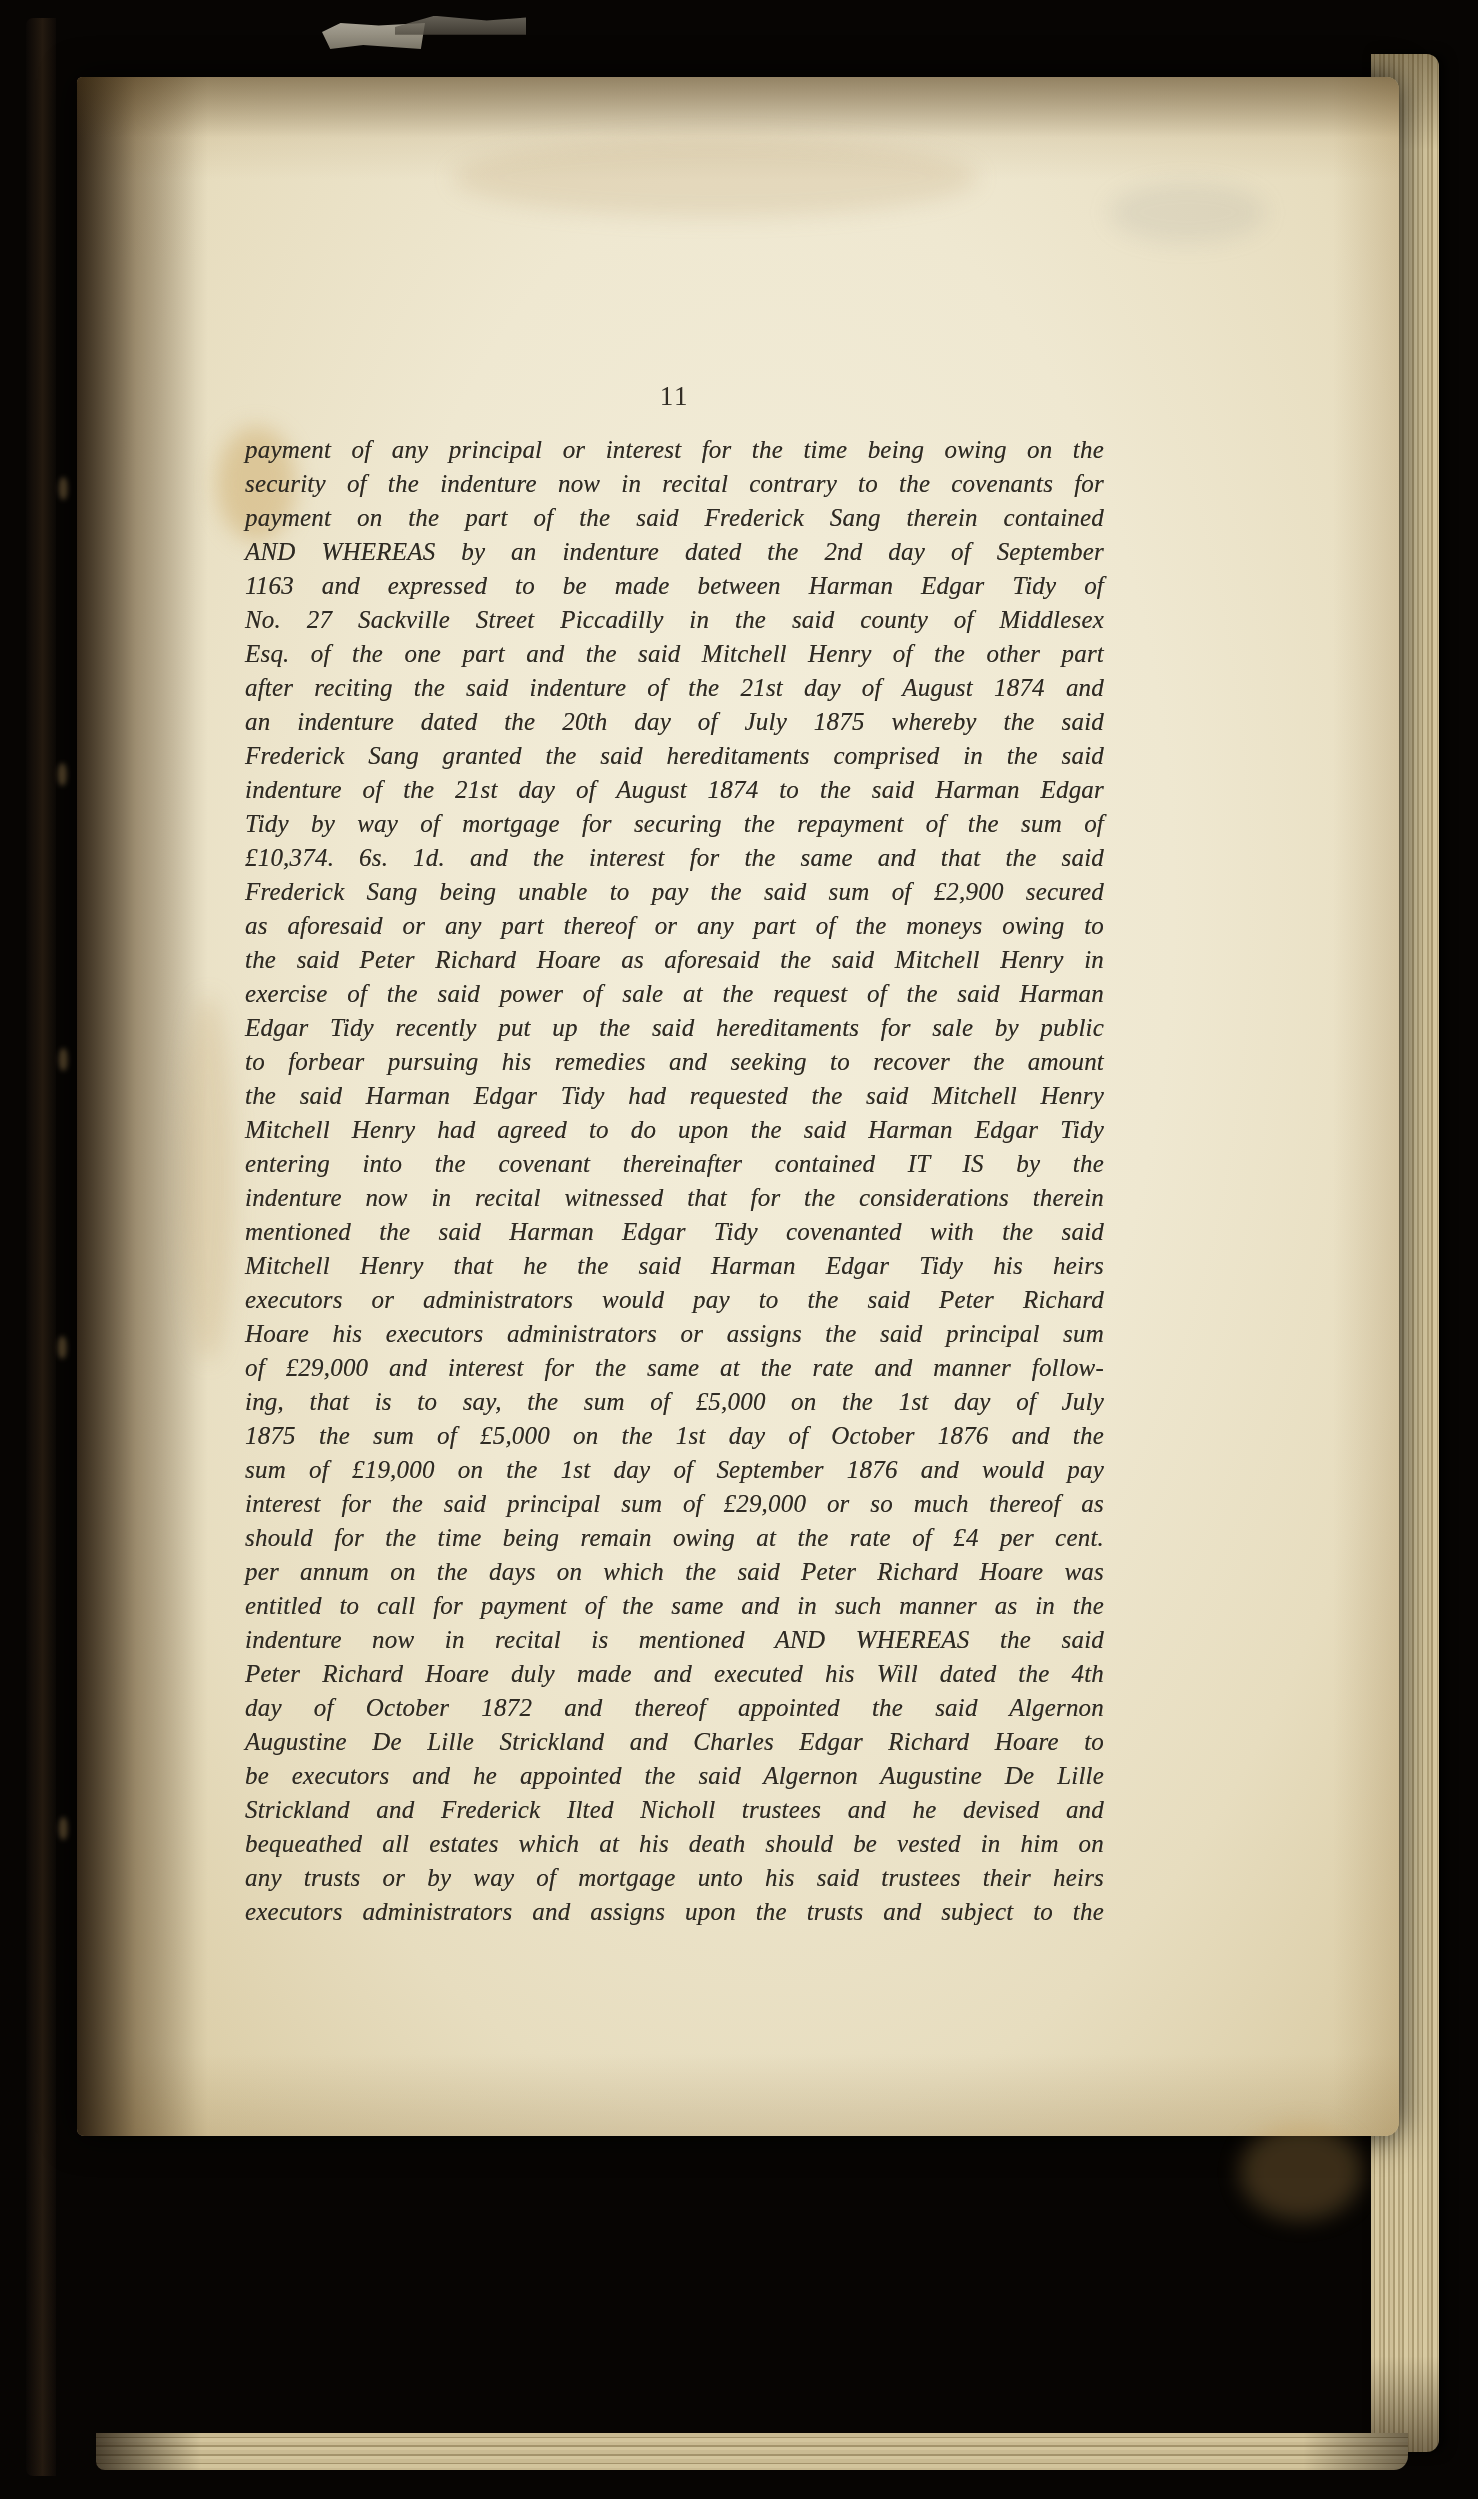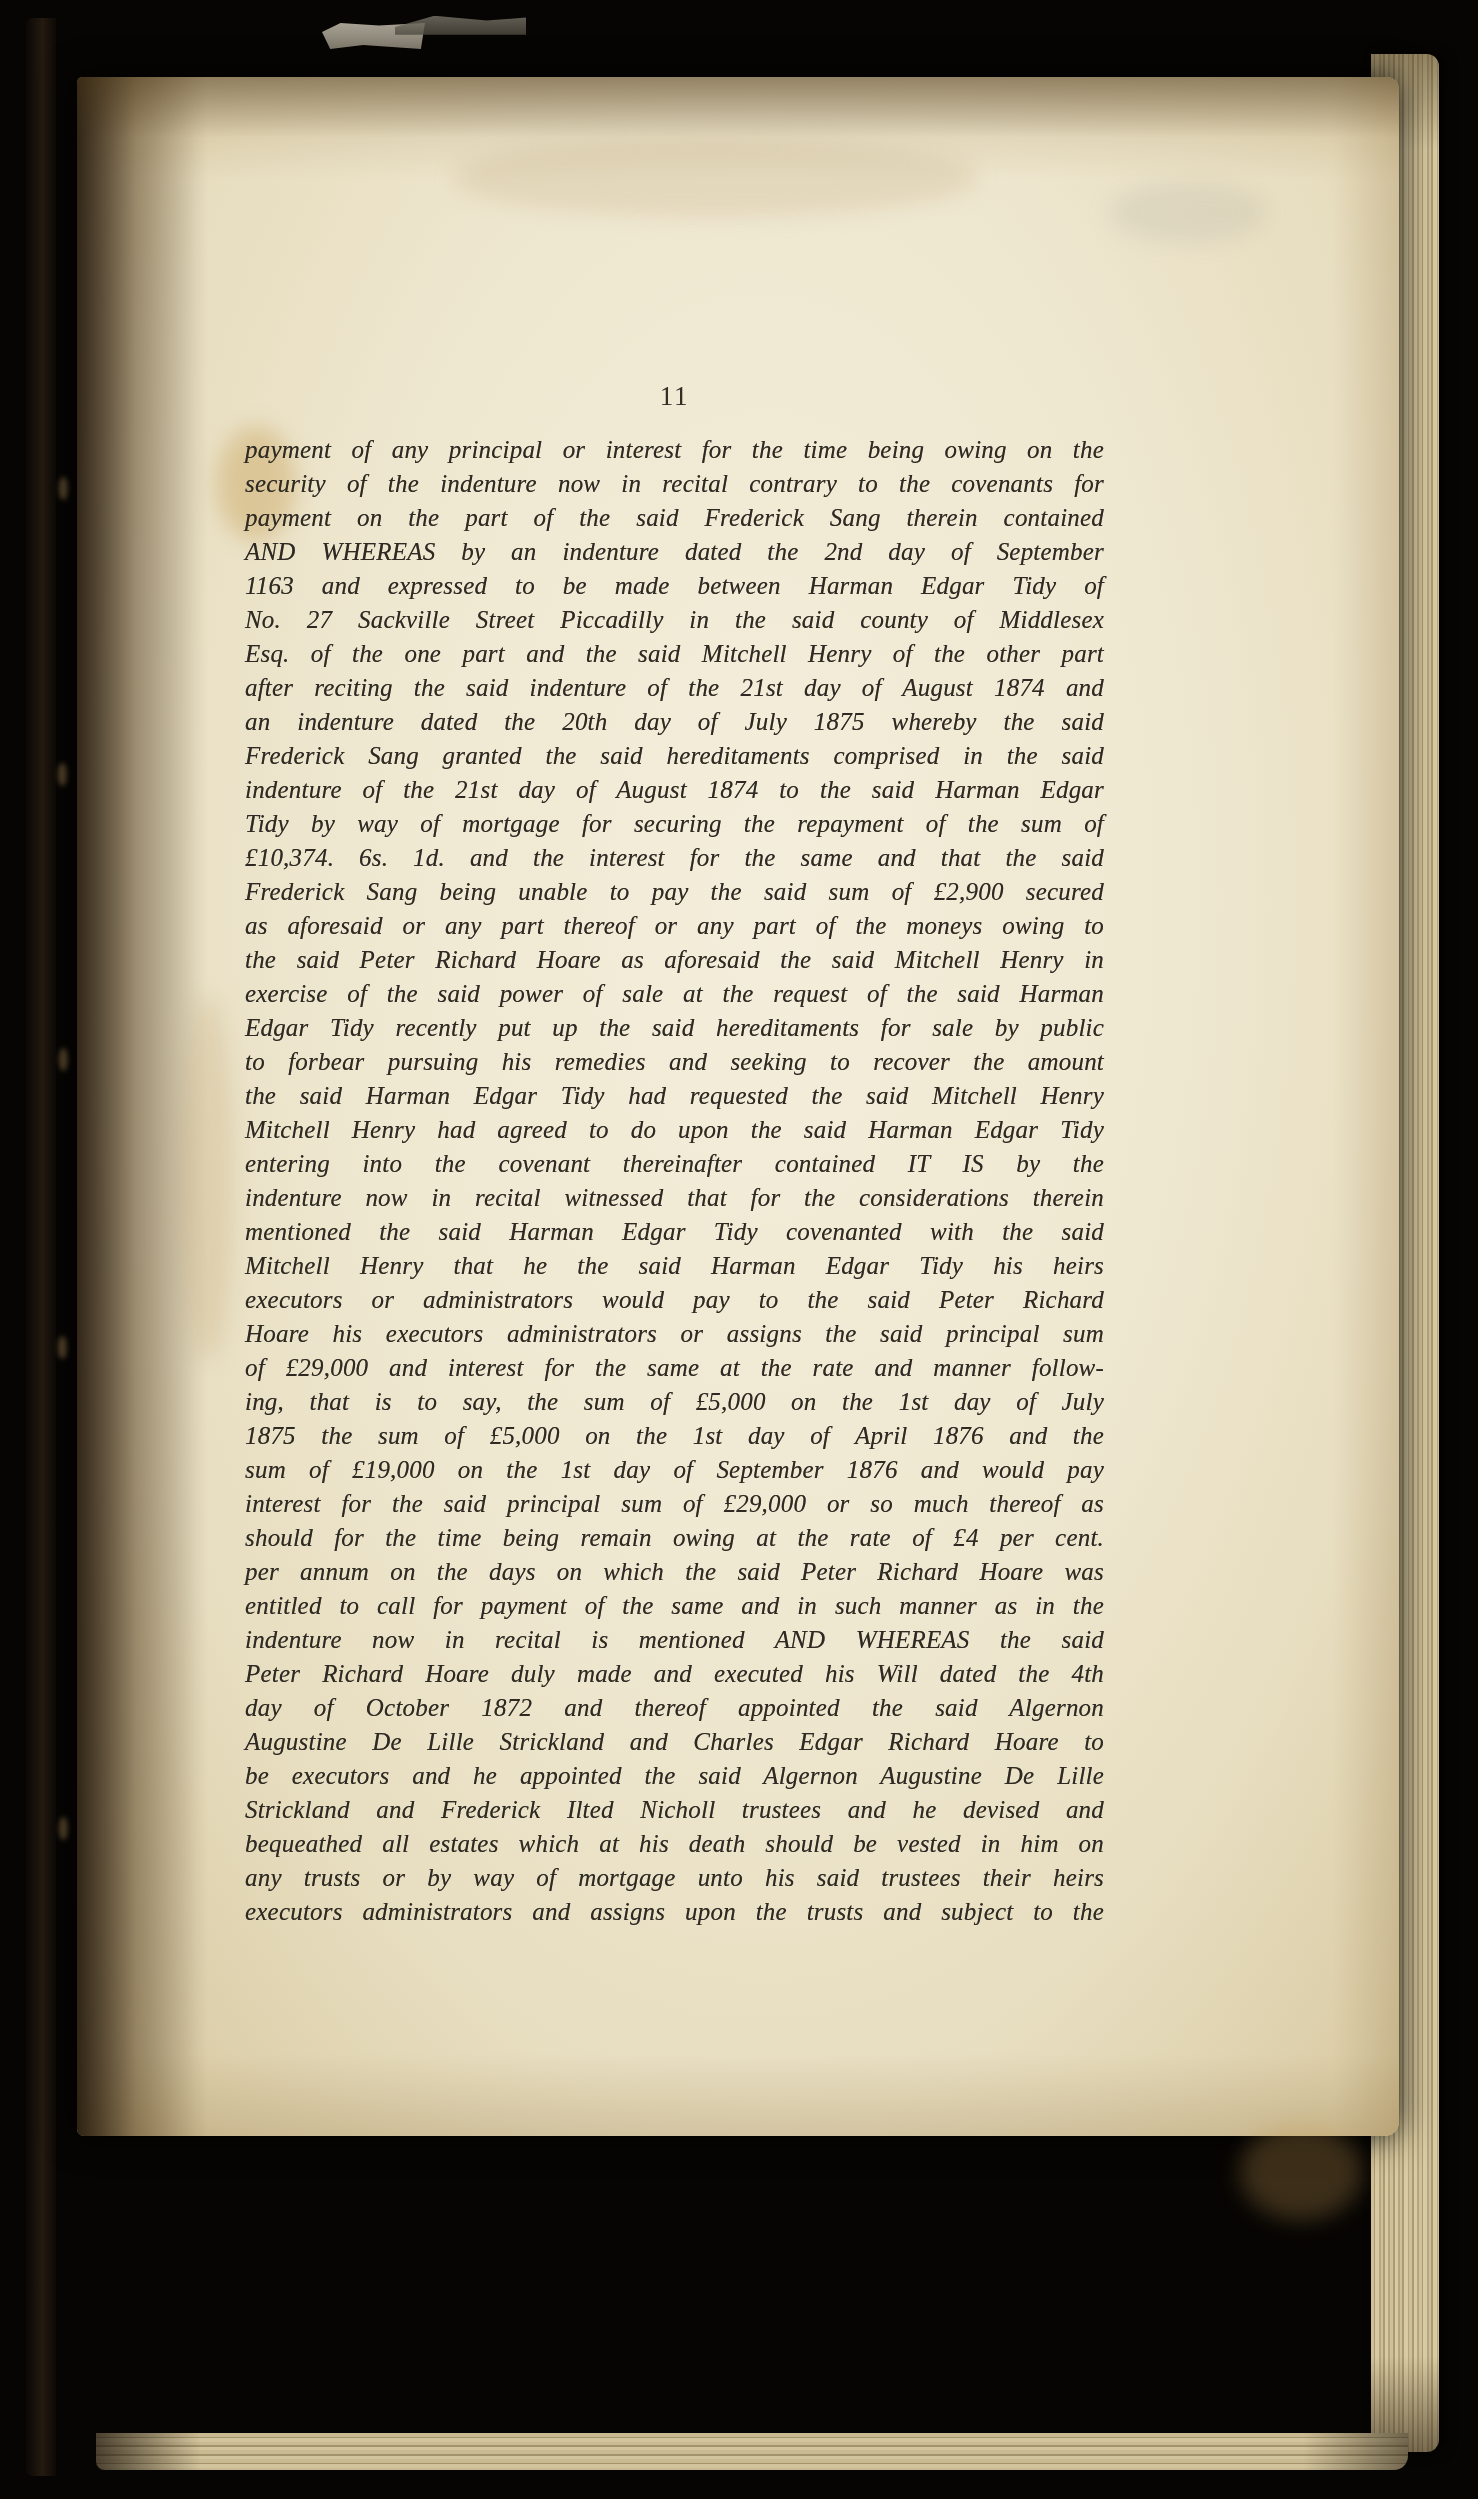--- a/index.html
+++ b/index.html
@@ -229,21 +229,21 @@
           <div class="line">the said Harman Edgar Tidy had requested the said Mitchell Henry</div>
           <div class="line">Mitchell Henry had agreed to do upon the said Harman Edgar Tidy</div>
           <div class="line">entering into the covenant thereinafter contained IT IS by the</div>
           <div class="line">indenture now in recital witnessed that for the considerations therein</div>
           <div class="line">mentioned the said Harman Edgar Tidy covenanted with the said</div>
           <div class="line">Mitchell Henry that he the said Harman Edgar Tidy his heirs</div>
           <div class="line">executors or administrators would pay to the said Peter Richard</div>
           <div class="line">Hoare his executors administrators or assigns the said principal sum</div>
           <div class="line">of £29,000 and interest for the same at the rate and manner follow-</div>
           <div class="line">ing, that is to say, the sum of £5,000 on the 1st day of July</div>
-          <div class="line">1875 the sum of £5,000 on the 1st day of April 1876 and the</div>
+          <div class="line">1875 the sum of £5,000 on the 1st day of October 1876 and the</div>
           <div class="line">sum of £19,000 on the 1st day of September 1876 and would pay</div>
           <div class="line">interest for the said principal sum of £29,000 or so much thereof as</div>
           <div class="line">should for the time being remain owing at the rate of £4 per cent.</div>
           <div class="line">per annum on the days on which the said Peter Richard Hoare was</div>
           <div class="line">entitled to call for payment of the same and in such manner as in the</div>
           <div class="line">indenture now in recital is mentioned AND WHEREAS the said</div>
           <div class="line">Peter Richard Hoare duly made and executed his Will dated the 4th</div>
           <div class="line">day of October 1872 and thereof appointed the said Algernon</div>
           <div class="line">Augustine De Lille Strickland and Charles Edgar Richard Hoare to</div>
           <div class="line">be executors and he appointed the said Algernon Augustine De Lille</div>

